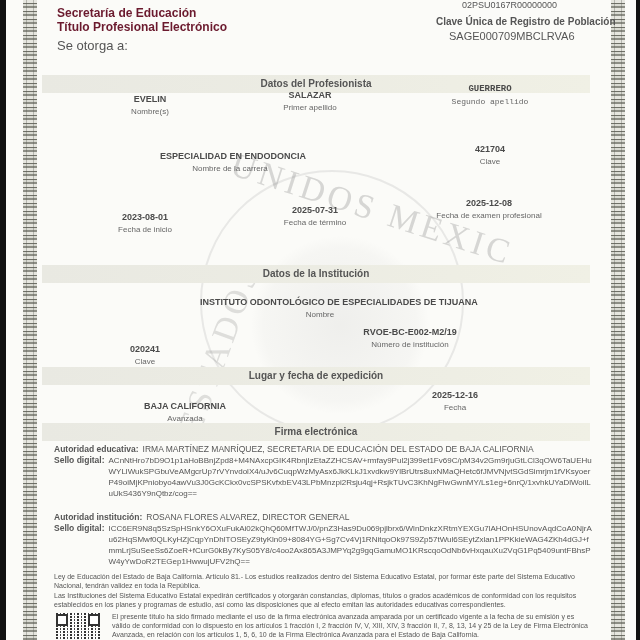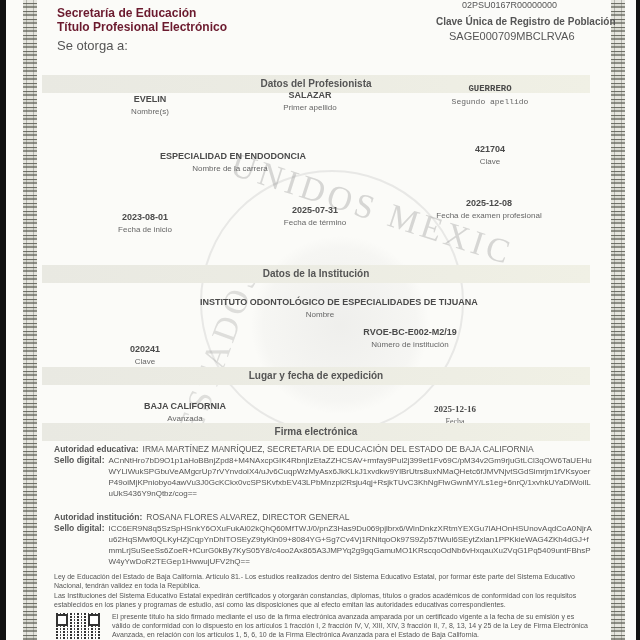--- a/index.html
+++ b/index.html
@@ -114,21 +114,21 @@
     <div class="l">Clave</div>
   </div>
 
   <div class="band" style="top:367px;">
     <span>Lugar y fecha de expedición</span>
   </div>
   <div class="field" style="left:140px;top:401px;width:90px;">
     <div class="v">BAJA CALIFORNIA</div>
     <div class="l">Avanzada</div>
   </div>
-  <div class="field" style="left:420px;top:404px;width:70px;font-family:Liberation Serif, serif;">
+  <div class="field" style="left:420px;top:390px;width:70px;">
     <div class="v">2025-12-16</div>
     <div class="l">Fecha</div>
   </div>
 
   <div class="band" style="top:423px;">
     <span>Firma electrónica</span>
   </div>
   <div class="sig" style="top:444px;">
     <div class="row">
       <span class="k">Autoridad educativa:</span>

